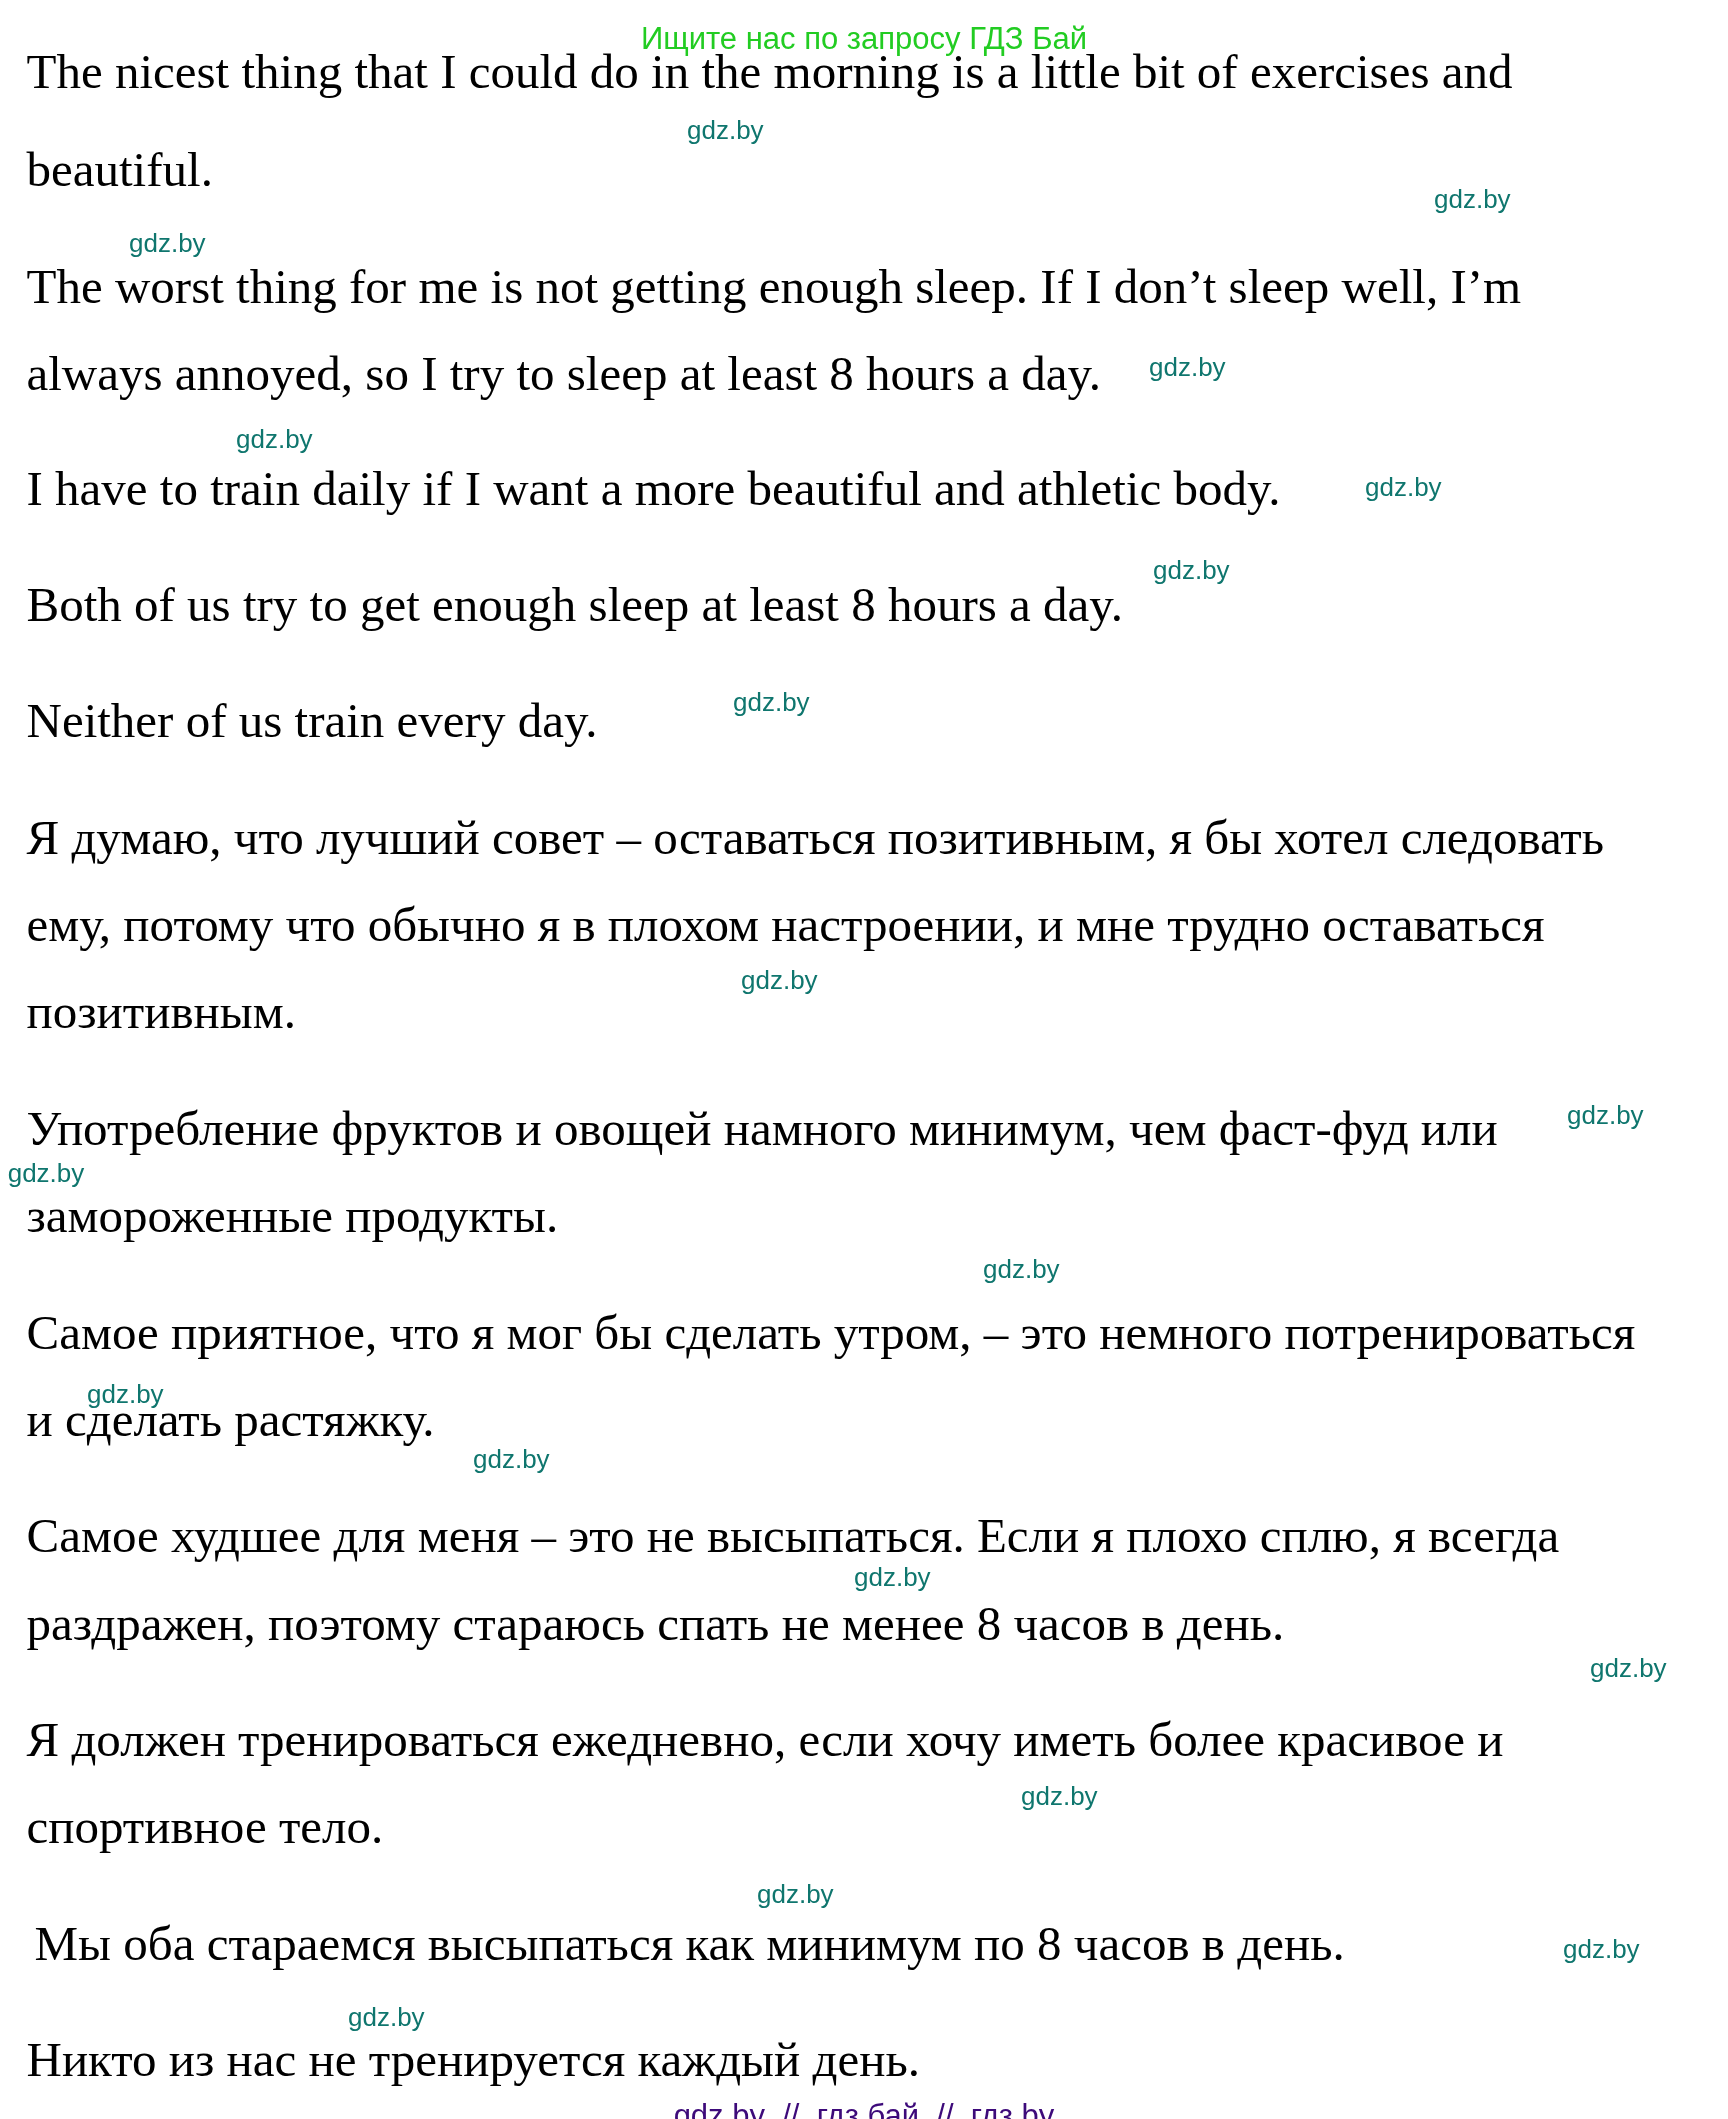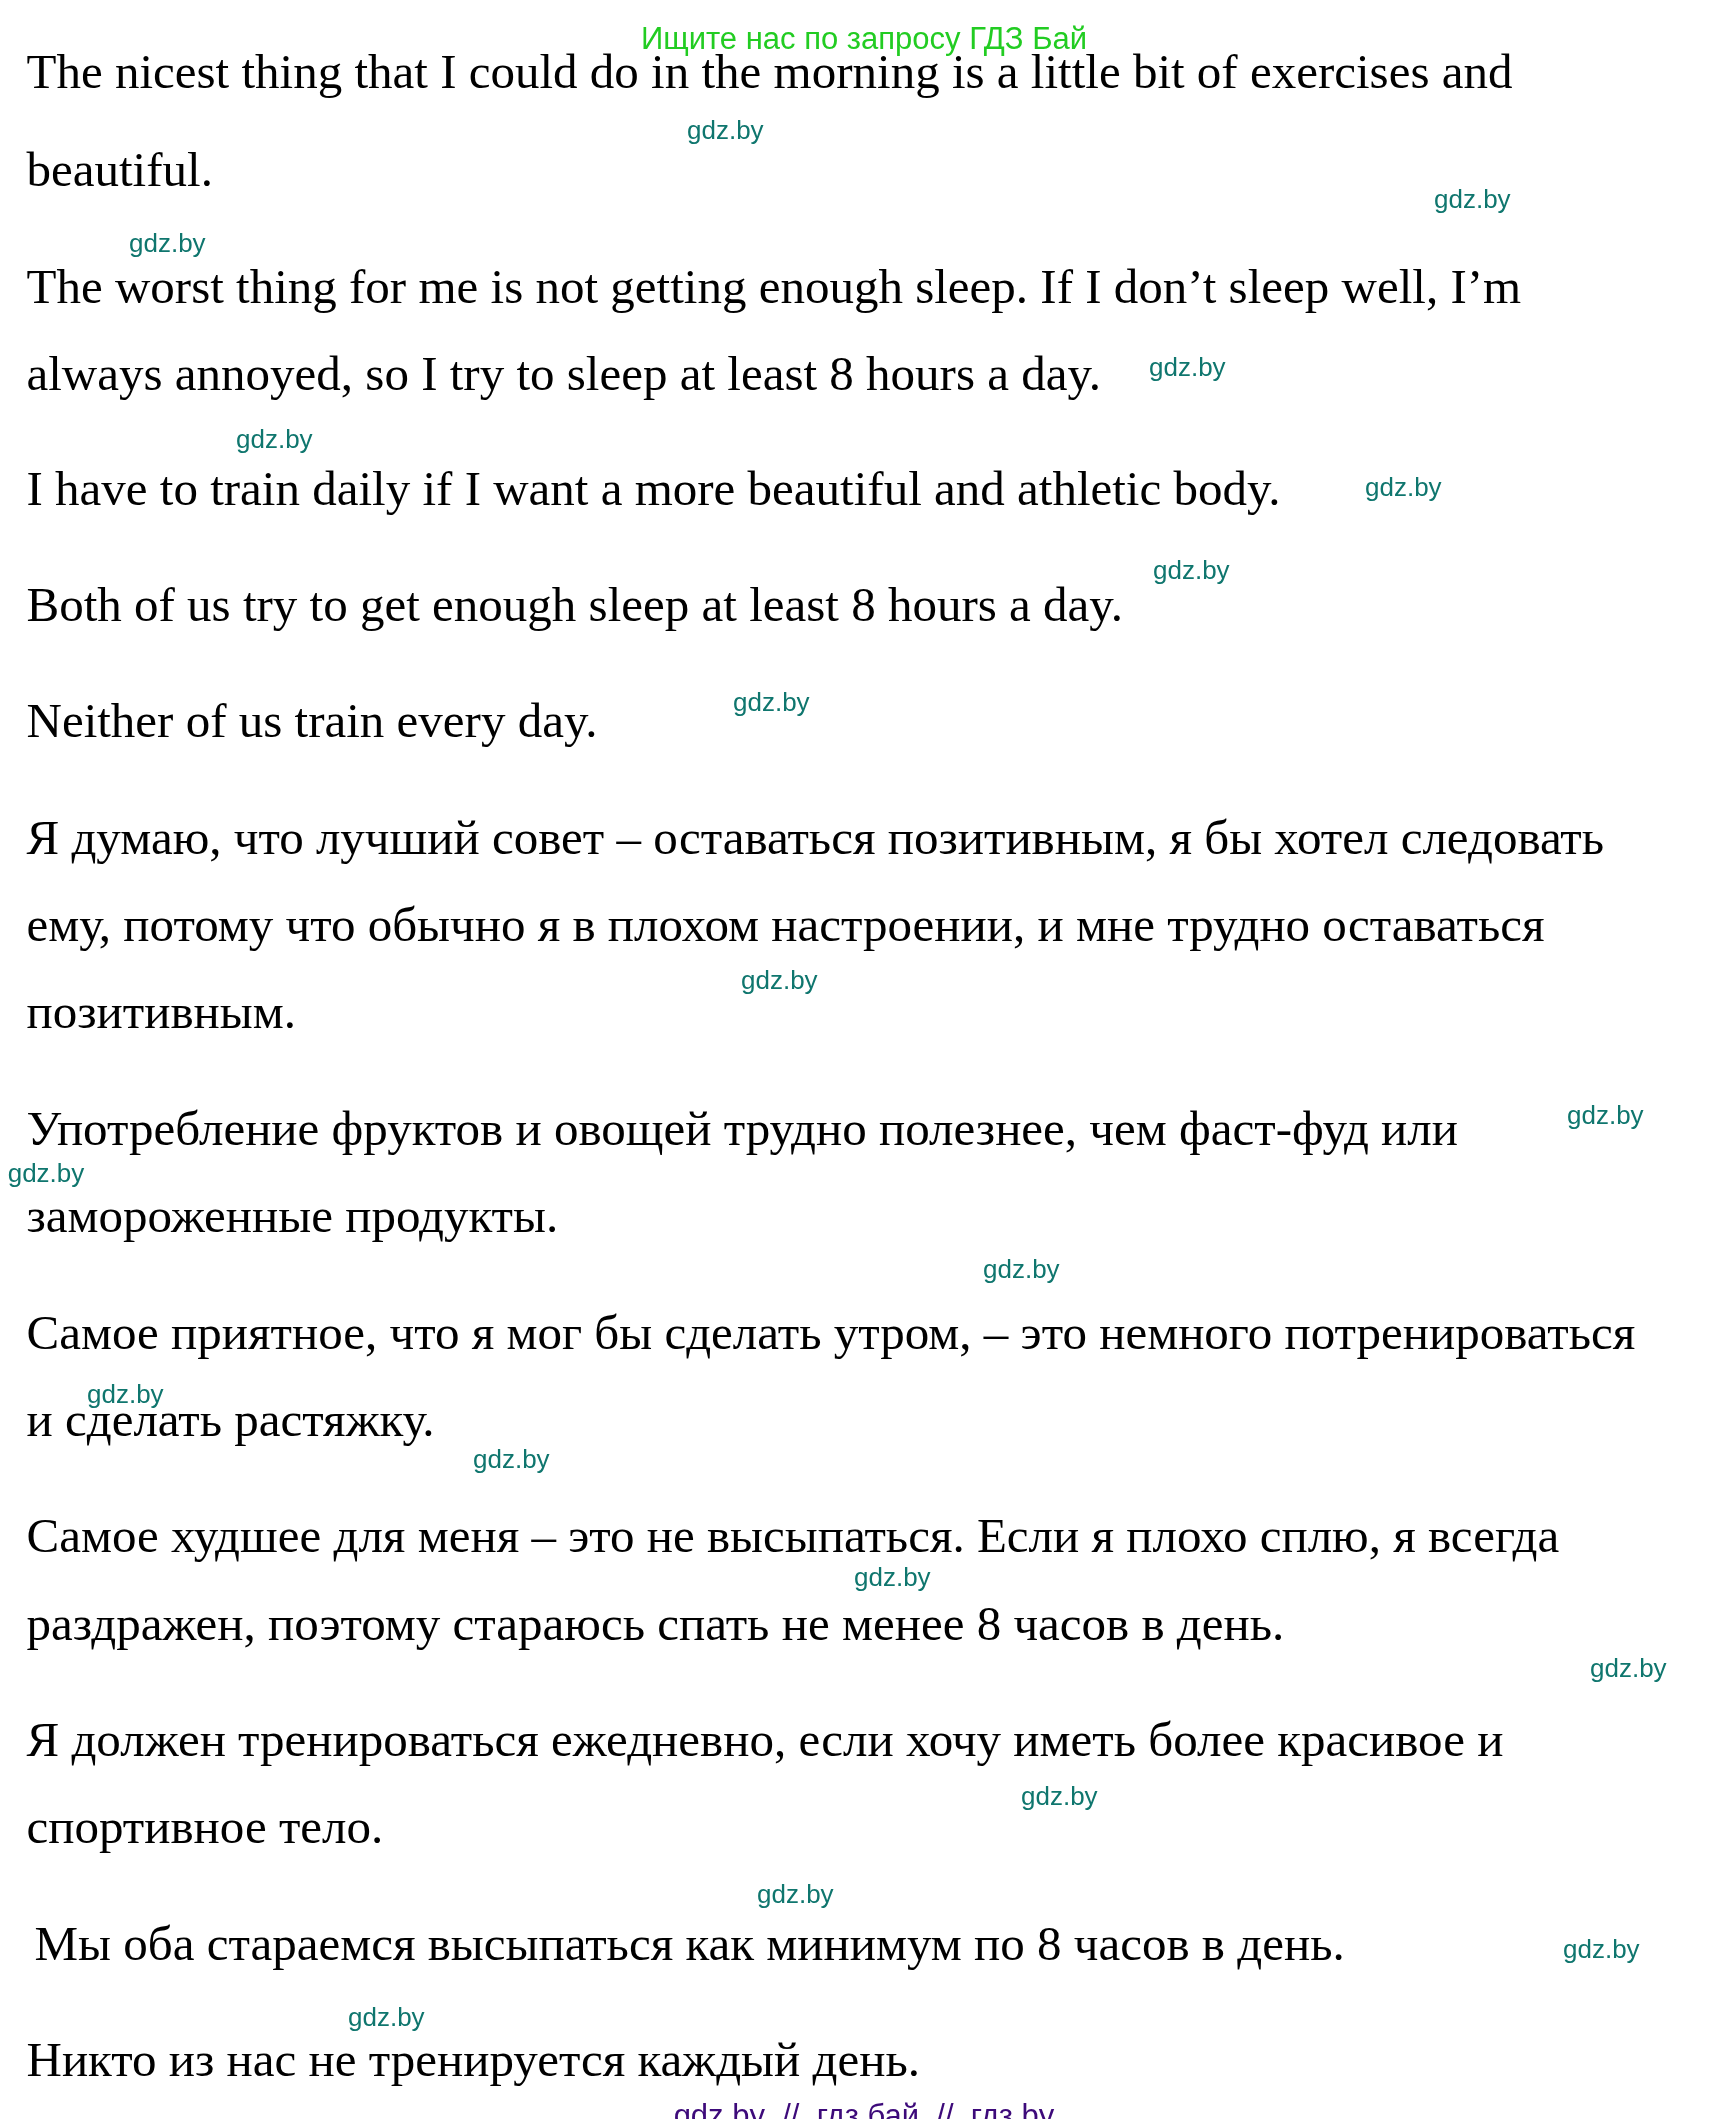--- a/index.html
+++ b/index.html
@@ -70,21 +70,21 @@
 <div class="line" style="top:44px;">The nicest thing that I could do in the morning is a little bit of exercises and</div>
 <div class="line" style="top:142px;">beautiful.</div>
 <div class="line" style="top:259px;">The worst thing for me is not getting enough sleep. If I don’t sleep well, I’m</div>
 <div class="line" style="top:346px;">always annoyed, so I try to sleep at least 8 hours a day.</div>
 <div class="line" style="top:461px;">I have to train daily if I want a more beautiful and athletic body.</div>
 <div class="line" style="top:577px;">Both of us try to get enough sleep at least 8 hours a day.</div>
 <div class="line" style="top:693px;">Neither of us train every day.</div>
 <div class="line" style="top:810px;">Я думаю, что лучший совет – оставаться позитивным, я бы хотел следовать</div>
 <div class="line" style="top:897px;">ему, потому что обычно я в плохом настроении, и мне трудно оставаться</div>
 <div class="line" style="top:984px;">позитивным.</div>
-<div class="line" style="top:1101px;">Употребление фруктов и овощей трудно полезнее, чем фаст-фуд или</div>
+<div class="line" style="top:1101px;">Употребление фруктов и овощей намного минимум, чем фаст-фуд или</div>
 <div class="line" style="top:1188px;">замороженные продукты.</div>
 <div class="line" style="top:1305px;">Самое приятное, что я мог бы сделать утром, – это немного потренироваться</div>
 <div class="line" style="top:1392px;">и сделать растяжку.</div>
 <div class="line" style="top:1508px;">Самое худшее для меня – это не высыпаться. Если я плохо сплю, я всегда</div>
 <div class="line" style="top:1596px;">раздражен, поэтому стараюсь спать не менее 8 часов в день.</div>
 <div class="line" style="top:1712px;">Я должен тренироваться ежедневно, если хочу иметь более красивое и</div>
 <div class="line" style="top:1799px;">спортивное тело.</div>
 <div class="line" style="top:1916px;margin-left:8px;">Мы оба стараемся высыпаться как минимум по 8 часов в день.</div>
 <div class="line" style="top:2032px;">Никто из нас не тренируется каждый день.</div>
 

